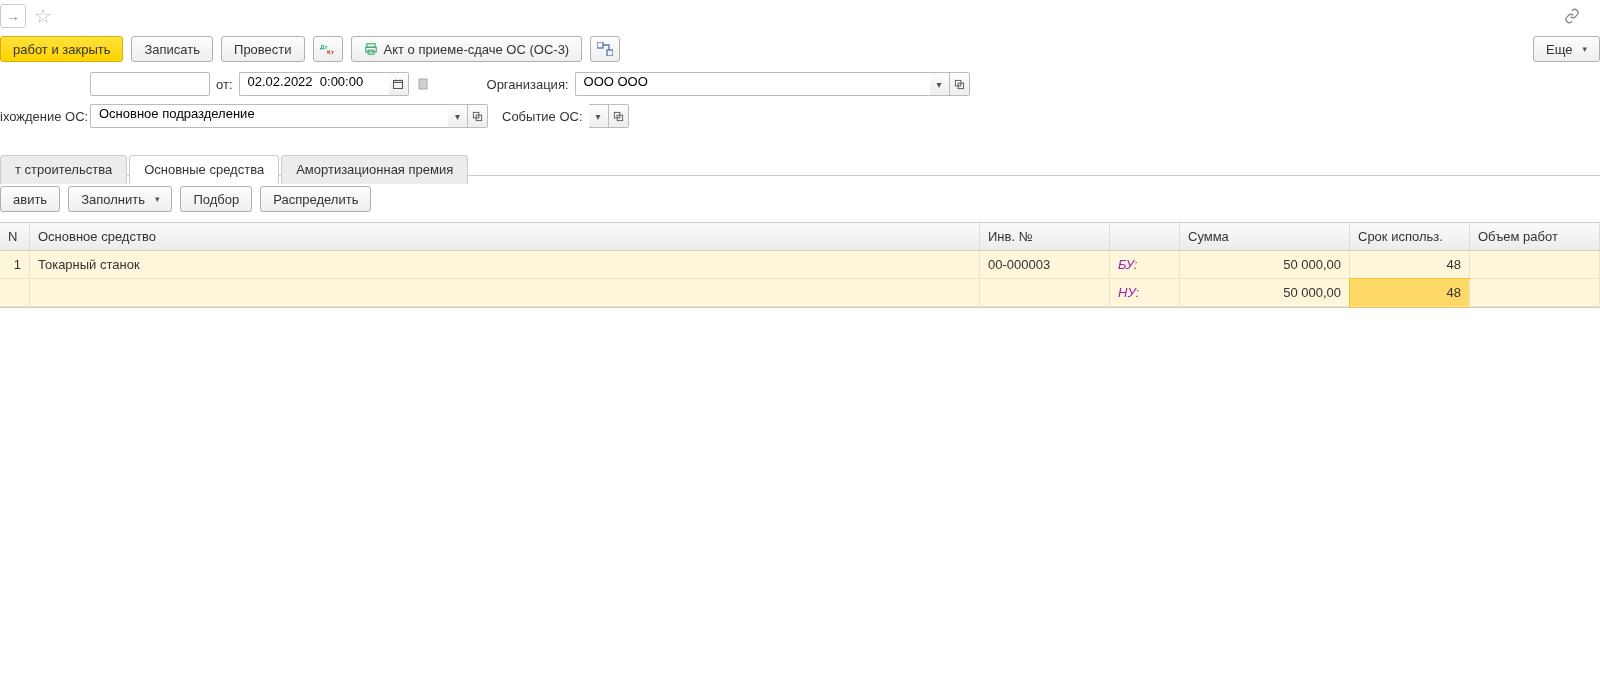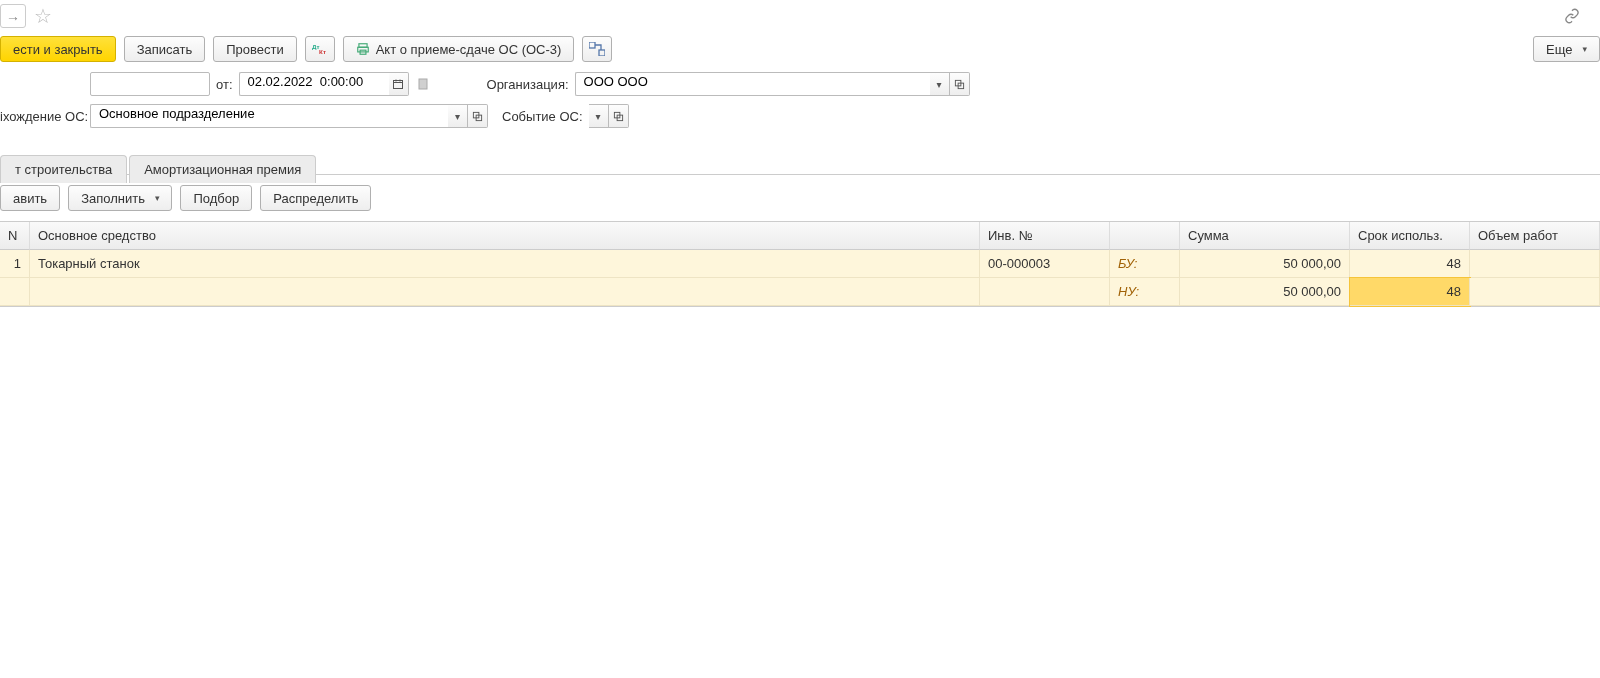--- a/index.html
+++ b/index.html
@@ -144,21 +144,21 @@
     font-size: 13px;
     color: #333;
   }
   .td {
     border-right: 1px solid #eee4c4;
     border-bottom: 1px solid #eee4c4;
     padding: 6px 8px;
     background: #fef6db;
   }
   .td.num { text-align: right; }
-  .td.ital { font-style: italic; color: #a16207; }
+  .td.ital { font-style: italic; color: #a21caf; }
   .td.active-cell {
     background: #ffd968;
     outline: 1px solid #f5c43a;
   }
   .spacer-right { flex: 1; }
   svg { display:block; }
 </style>
 </head>
 <body>
 
@@ -170,21 +170,21 @@
   <span class="link-icon">
     <svg width="16" height="16" viewBox="0 0 24 24" fill="none" stroke="#888" stroke-width="2">
       <path d="M10 13a5 5 0 0 0 7 0l3-3a5 5 0 0 0-7-7l-1 1"></path>
       <path d="M14 11a5 5 0 0 0-7 0l-3 3a5 5 0 0 0 7 7l1-1"></path>
     </svg>
   </span>
 </div>
 
 <div class="toolbar">
   <button class="btn yellow">
-    <span>ести и закрыть</span>
+    <span>работ и закрыть</span>
   </button>
   <button class="btn">
     <span>Записать</span>
   </button>
   <button class="btn">
     <span>Провести</span>
   </button>
   <button class="btn icon-only">
     <svg width="18" height="14" viewBox="0 0 18 14">
       <text x="0" y="7" font-size="7" fill="#2a8" font-weight="bold">Дт</text>
@@ -280,20 +280,21 @@
             <rect x="3" y="3" width="12" height="12"></rect>
             <rect x="9" y="9" width="12" height="12"></rect>
           </svg>
       </div>
     </div>
   </div>
 </div>
 
 <div class="tabs">
   <div class="tab"><span>т строительства</span></div>
+  <div class="tab active"><span>Основные средства</span></div>
   <div class="tab"><span>Амортизационная премия</span></div>
 </div>
 
 <div class="tab-toolbar">
   <button class="btn">
       <span>авить</span>
     </button>
   <button class="btn">
     <span>Заполнить</span>
     <span class="caret-down">▾</span>

